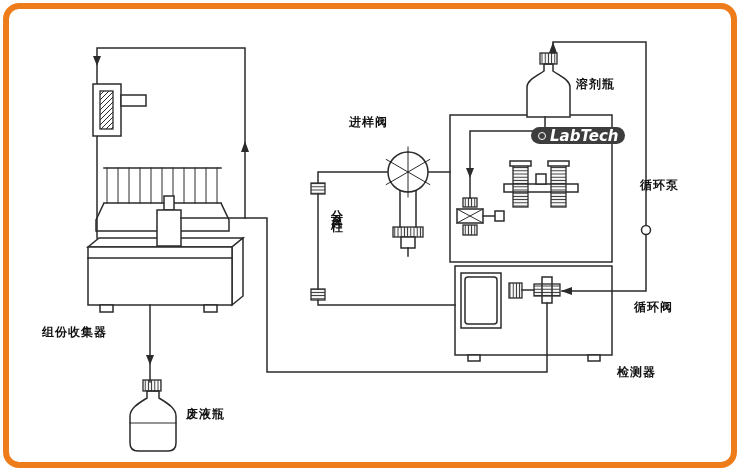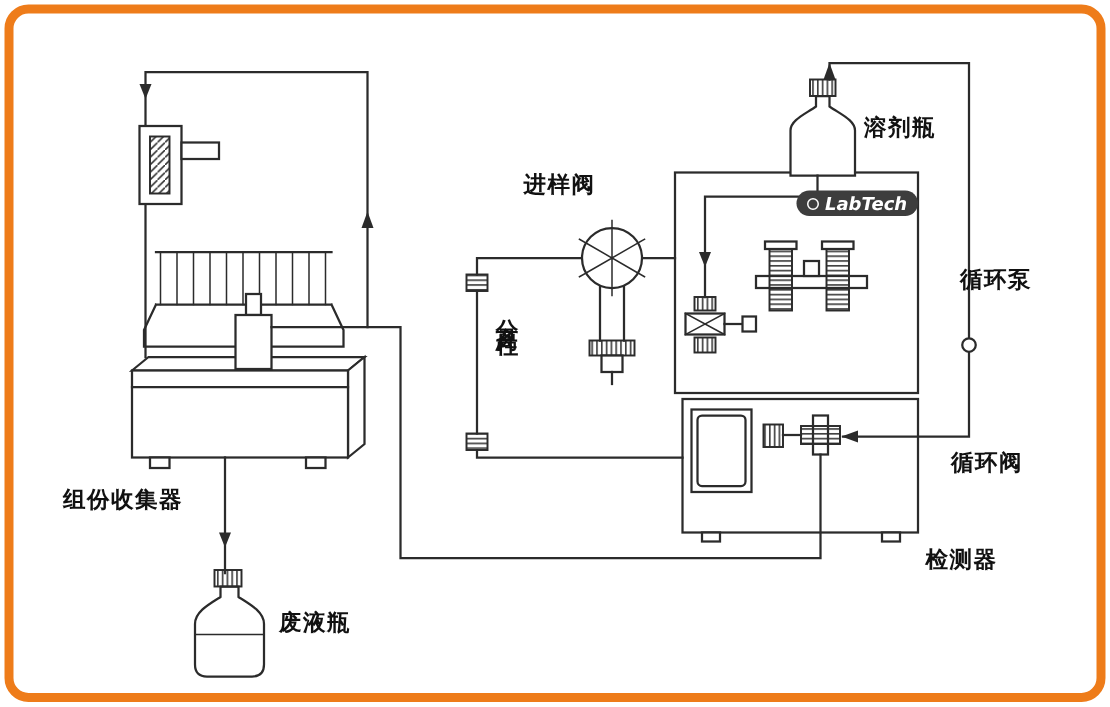--- a/index.html
+++ b/index.html
@@ -7,25 +7,25 @@
   body { font-family:"DejaVu Sans","Liberation Sans",sans-serif; }
   .stage { position:relative; width:740px; height:471px; background:var(--bg,#ffffff); overflow:hidden; }
   .border-frame { position:absolute; inset:3px; border:6px solid var(--border,#ee7c1a); border-radius:16px; pointer-events:none; }
   svg.schematic { position:absolute; left:0; top:0; }
   .ln  { fill:none; stroke:var(--line,#2b2b2b); stroke-width:1.5; stroke-linecap:square; stroke-linejoin:miter; }
   .lnw { fill:#ffffff; stroke:var(--line,#2b2b2b); stroke-width:1.5; }
   .hx  { fill-opacity:1; stroke:var(--line,#2b2b2b); stroke-width:1.3; }
   .fl  { fill:var(--line,#2b2b2b); stroke:none; }
   .thin{ stroke-width:1; }
   .pln { stroke:var(--line,#2b2b2b); stroke-width:1; }
-  .label { position:absolute; font-size:15px; font-weight:700; color:#111; letter-spacing:1px; white-space:nowrap; }
+  .label { position:absolute; font-size:12px; font-weight:700; color:#111; letter-spacing:1px; white-space:nowrap; }
   .label-v { writing-mode:vertical-rl; letter-spacing:5px; }
   .logo { position:absolute; left:531px; top:127px; height:17px; background:var(--logo-bg,#3d3d3d);
           border-radius:9px; color:#fff; display:flex; align-items:center; gap:4px; padding:0 7px;
-          font-size:12px; font-weight:700; font-style:italic; }
+          font-size:15px; font-weight:700; font-style:italic; }
   .logo-ring { width:8px; height:8px; border:1.5px solid #fff; border-radius:50%; flex:0 0 auto; }
 </style>
 </head>
 <body>
 
 <div class="stage">
 
   <svg class="schematic" viewBox="0 0 740 471" width="740" height="471">
     <defs>
       <pattern id="hH" width="4" height="3.2" patternUnits="userSpaceOnUse">

